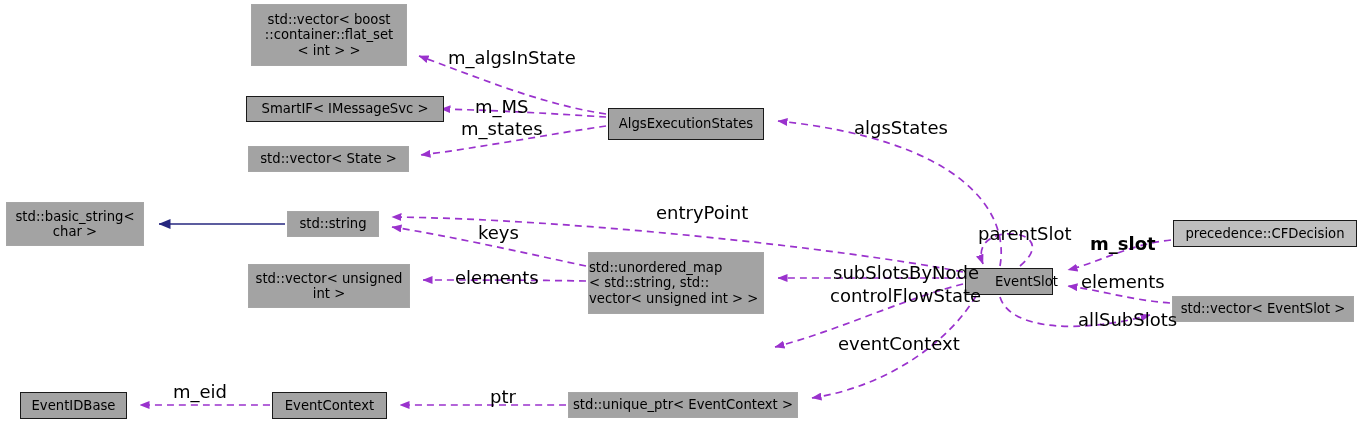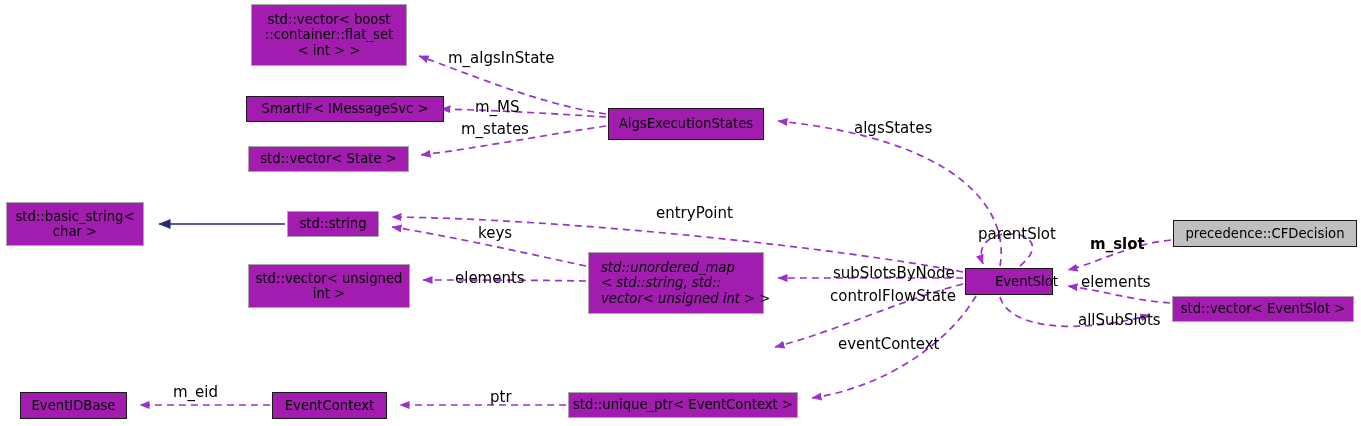--- a/index.html
+++ b/index.html
@@ -19,39 +19,39 @@
     position: absolute;
     left: 0;
     top: 0;
     width: 1361px;
     height: 426px;
     pointer-events: none;
   }
   .node {
     position: absolute;
     box-sizing: border-box;
-    background: #a21caf;
+    background: #a3a3a3;
     display: flex;
     align-items: center;
     justify-content: center;
     text-align: center;
     font-size: 13.2px;
     color: #000000;
     line-height: 15.5px;
     white-space: pre;
     padding: 0 4px;
   }
   .node.grey  { border: 1px solid #a6a6a6; }
   .node.black { border: 1.6px solid #1a1a1a; }
   .node.focus { border: 1.6px solid #1a1a1a; background: #bfbfbf; }
-  .node.leftalign { justify-content: flex-start; text-align: left; padding-left: 12px; font-style: italic; }
+  .node.leftalign { justify-content: flex-start; text-align: left; padding-left: 0; }
 
   .edge-label {
     position: absolute;
-    font-size: 15px;
+    font-size: 18px;
     color: #000000;
     white-space: pre;
     line-height: 14px;
   }
 </style>
 </head>
 <body>
 
 <div id="canvas">
 

